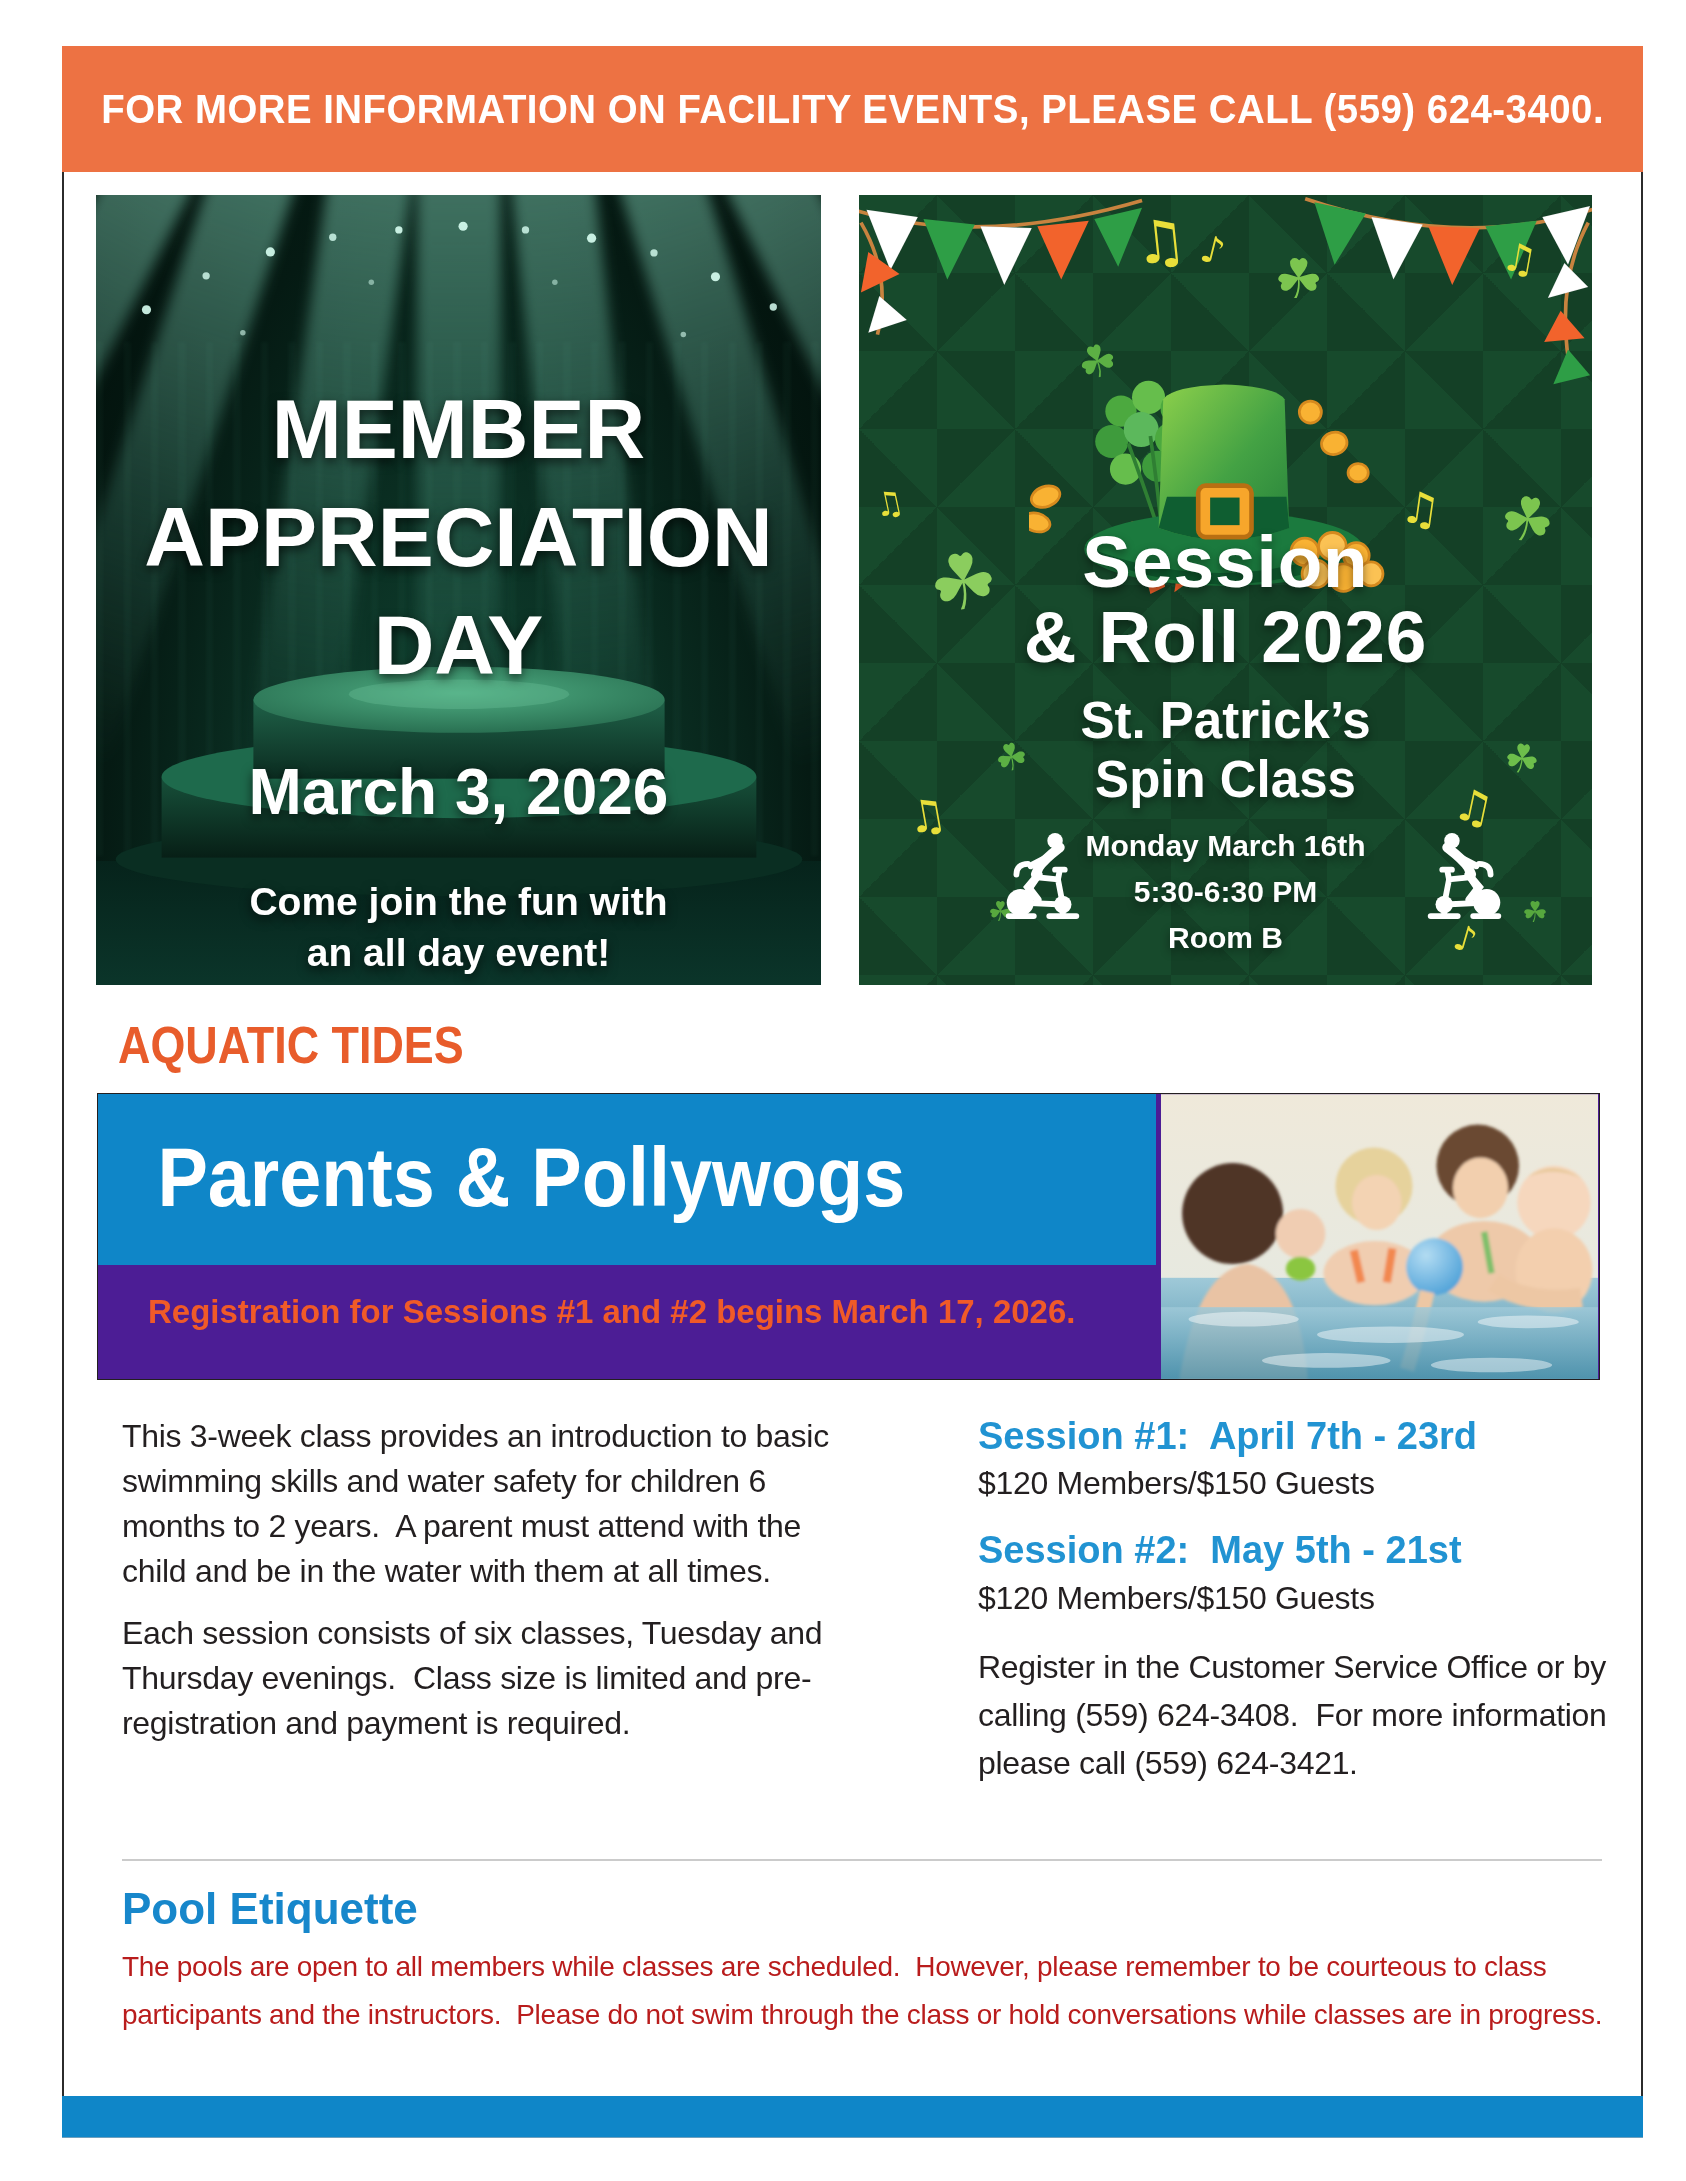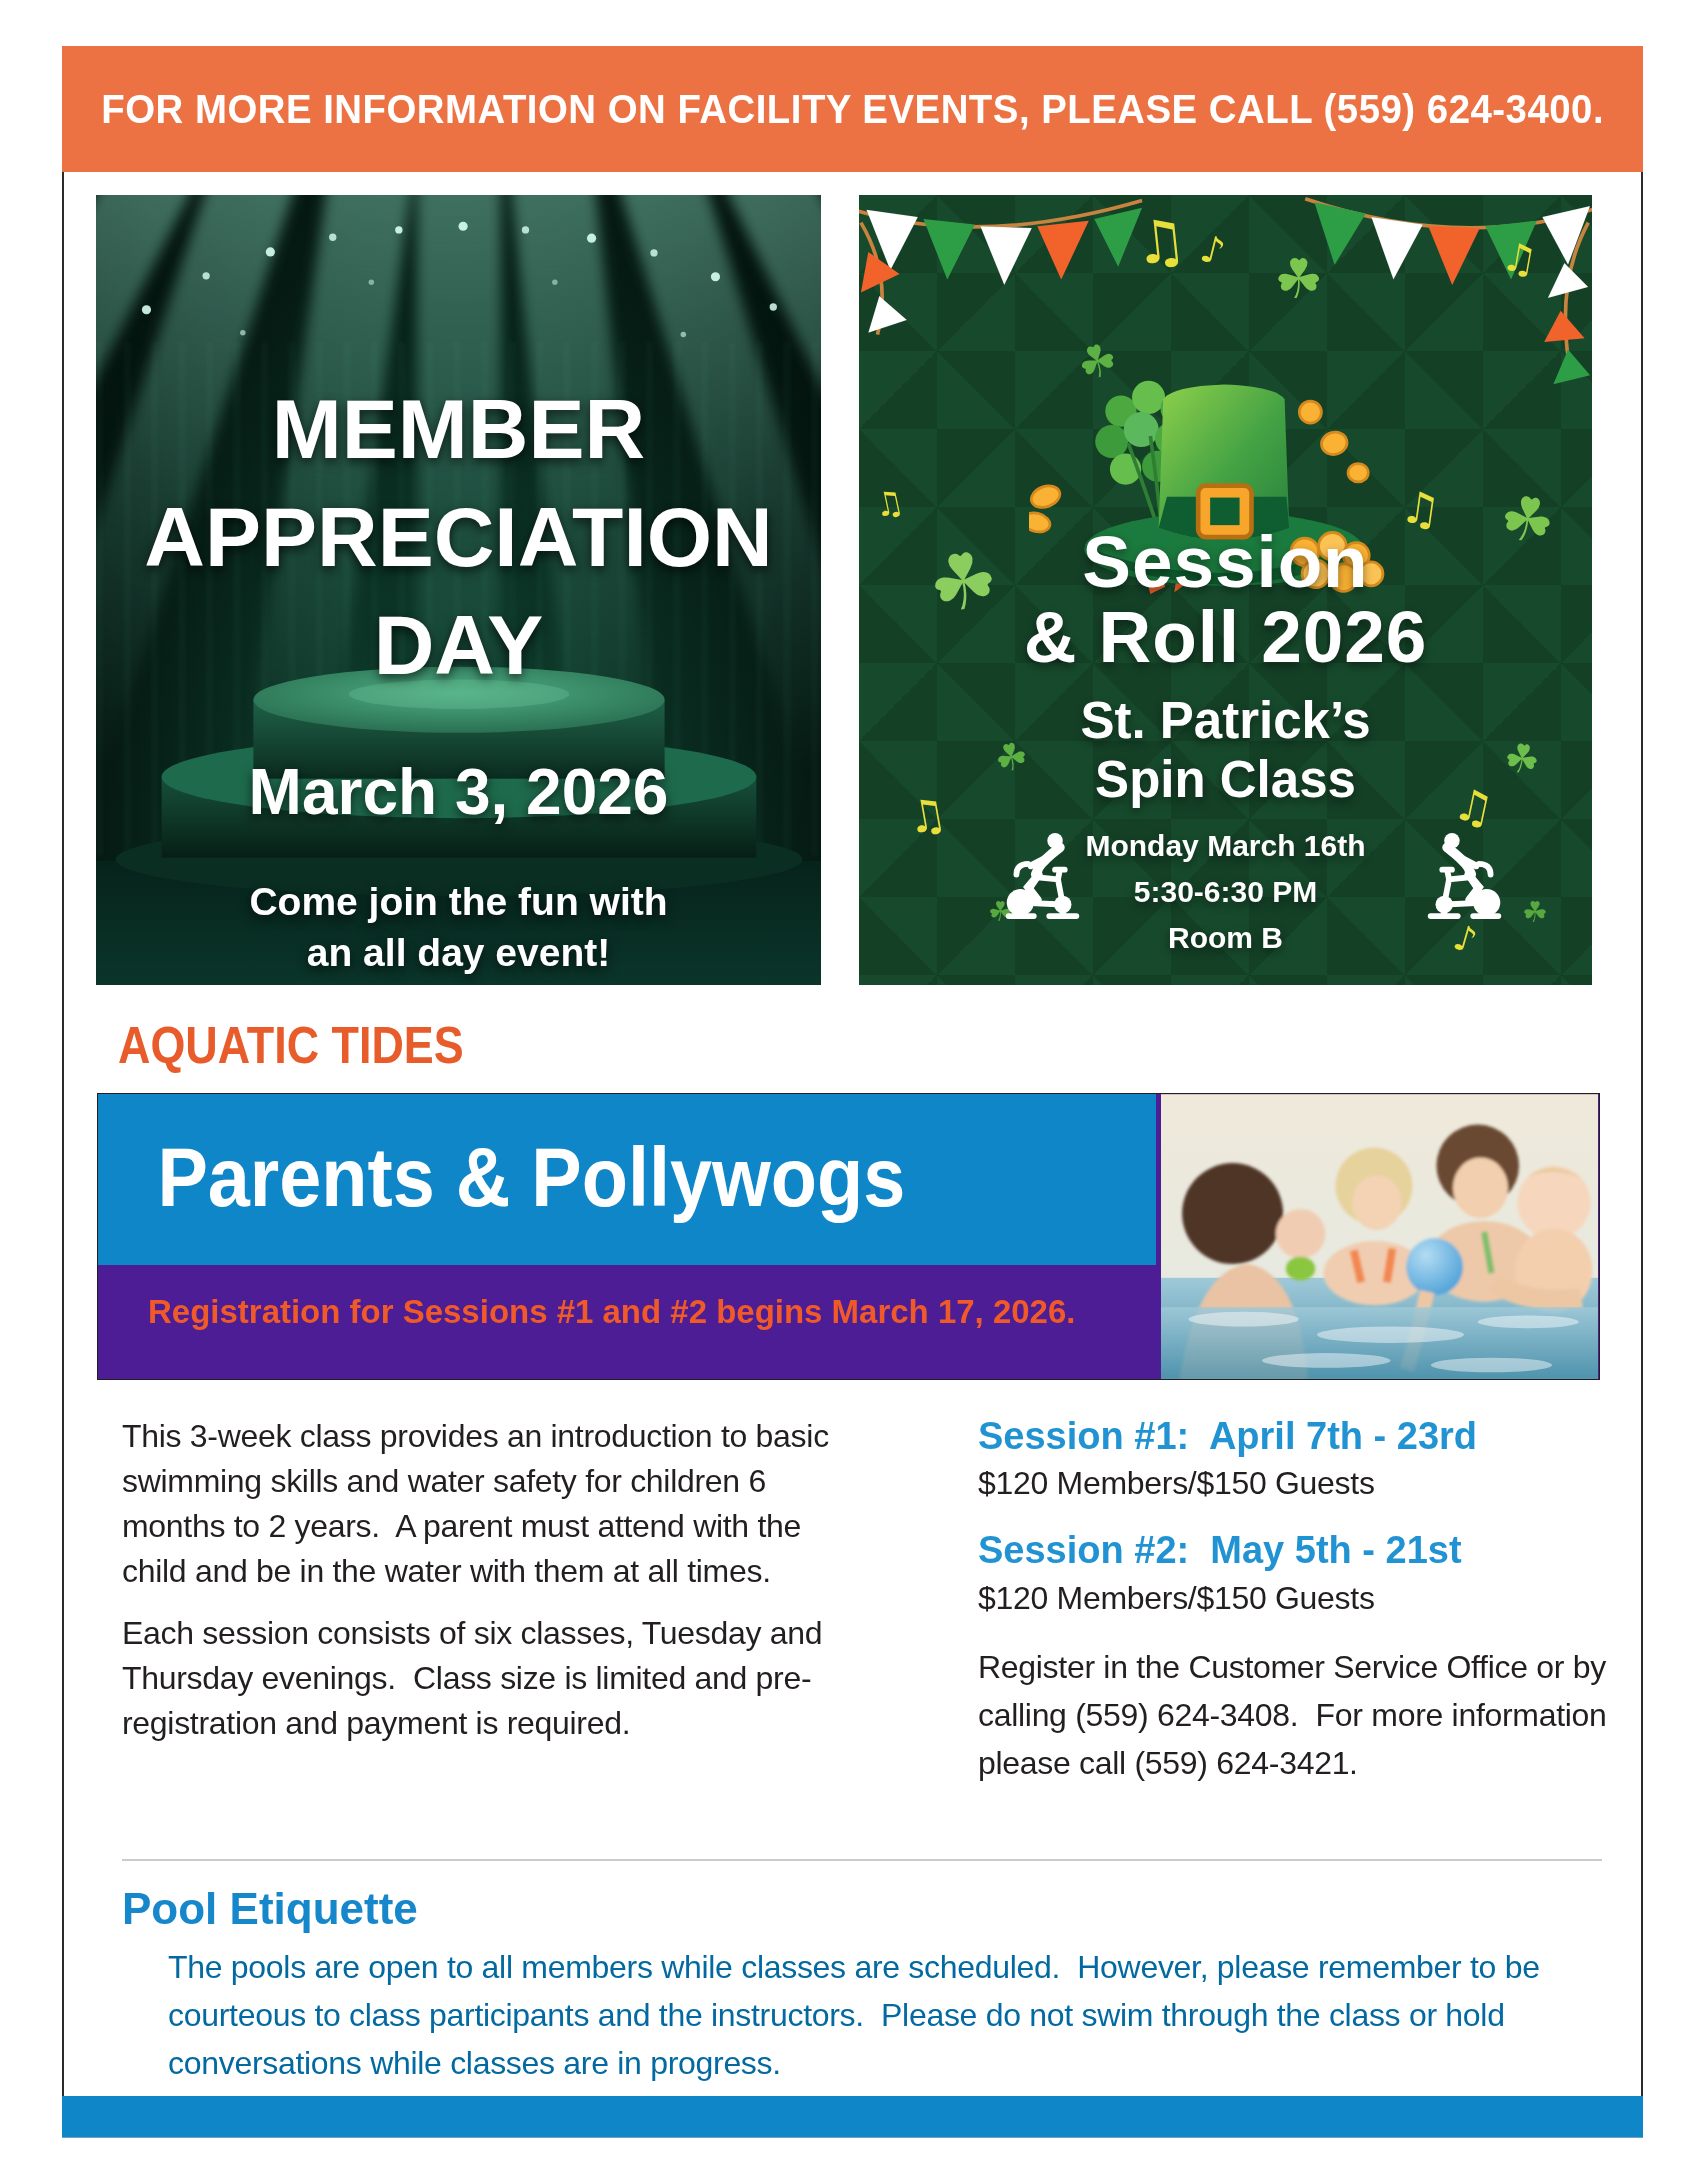--- a/index.html
+++ b/index.html
@@ -72,22 +72,22 @@
   .col-left{position:absolute;left:122px;top:1414px;width:735px;color:#231F20;}
   .col-left p{margin:0 0 17.4px 0;font-size:32px;line-height:45px;white-space:pre-wrap;letter-spacing:-0.3px;}
   .col-right{position:absolute;left:978px;top:1414px;width:643px;}
   .session-title{font-size:38px;font-weight:bold;color:#2193D2;white-space:pre-wrap;line-height:44px;margin:0;}
   .price{font-size:32px;color:#231F20;line-height:37px;margin:7.3px 0 26px 0;white-space:pre-wrap;letter-spacing:-0.3px;}
   .register-info{font-size:32px;color:#231F20;line-height:48px;margin:24px 0 0 0;white-space:pre-wrap;letter-spacing:-0.3px;}
 
   
   .divider{position:absolute;left:122px;top:1859px;width:1480px;height:1.8px;background:#cbcbcb;}
   .pool-heading{position:absolute;left:122px;top:1884px;font-size:44px;font-weight:bold;color:#1787CB;}
-  .etiquette-text{position:absolute;left:122px;top:1943px;width:1497px;font-size:32px;line-height:48px;
-    color:#0369a1;white-space:pre-wrap;letter-spacing:-0.3px;margin-left:46px;}
+  .etiquette-text{position:absolute;left:122px;top:1943px;width:1497px;font-size:28px;line-height:48px;
+    color:#b91c1c;white-space:pre-wrap;letter-spacing:-0.3px;}
 
   
   .bottom-bar{position:absolute;left:62px;top:2096px;width:1581px;height:41px;background:#0F86C8;
     border-bottom:1.8px solid #6fa0bd;}
 </style>
 </head>
 <body>
 
 <div class="page">
 

